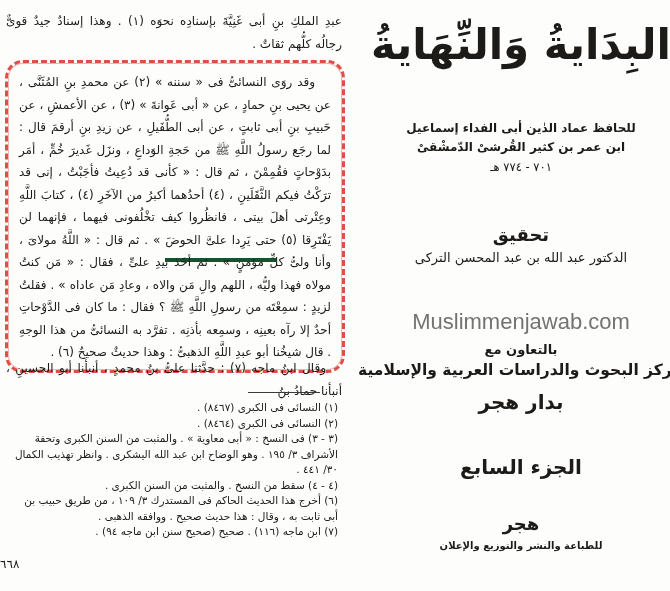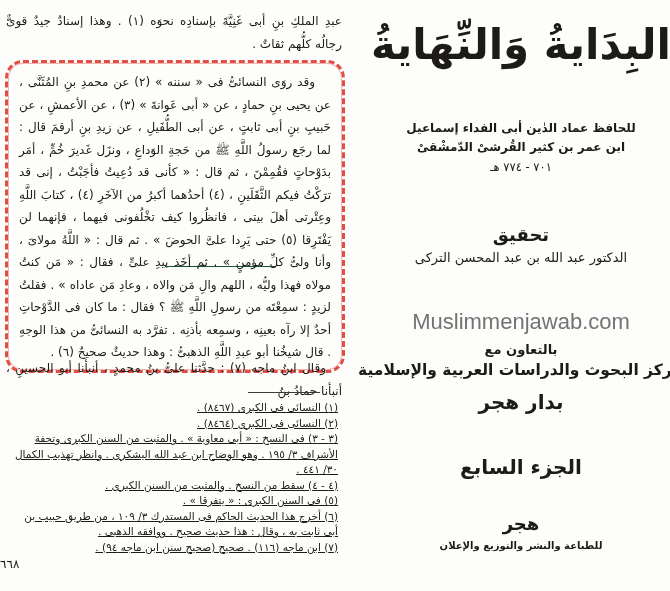--- a/index.html
+++ b/index.html
@@ -22,31 +22,31 @@
   .hadith-box{
     position:absolute;top:60px;right:3px;width:312px;
     border:3px dashed #df4f46;
     border-radius:18px;
     box-shadow:inset 0 0 0 1px #f3b3ae;
     padding:8px 11px 6px 11px;
     background:#fdfdfb;
   }
   .box-text{text-indent:16px;}
   .blue-underline{
-    border-bottom:1px solid #14532d;
-    padding-bottom:19px;
+    border-bottom:4px solid #14532d;
+    padding-bottom:11px;
   }
   .after-box{position:absolute;top:357px;right:6px;width:336px;text-indent:16px;}
   .footnote-sep{
     position:absolute;top:392px;right:28px;width:72px;height:1px;
     background:#3a3a3a;
   }
   .footnotes{
     position:absolute;top:400px;right:10px;width:326px;
-    font-size:10.5px;line-height:15.5px;text-align:right;text-decoration:underline;
+    font-size:10.5px;line-height:15.5px;text-align:right;
   }
   .footnotes p{margin:0;}
   .page-number{
     position:absolute;top:557px;left:0;width:348px;
     text-align:left;font-size:12px;letter-spacing:1px;
   }
   
   .right-col{position:absolute;top:0;left:348px;width:322px;height:591px;direction:rtl;}
   .rc{position:absolute;left:12px;width:322px;text-align:center;margin:0;}
   .book-title{
@@ -85,21 +85,20 @@
 
     <p class="body-text after-box">وقال ابنُ ماجه (٧) : حدَّثنا علىُّ بنُ محمدٍ ، أنبأنا أبو الحسينِ ، أنبأنا حمادُ بنُ</p>
 
     <div class="footnote-sep"></div>
 
     <div class="footnotes">
       <p>(١) النسائى فى الكبرى (٨٤٦٧) .</p>
       <p>(٢) النسائى فى الكبرى (٨٤٦٤) .</p>
       <p>(٣ - ٣) فى النسخ : « أبى معاوية » . والمثبت من السنن الكبرى وتحفة الأشراف ٣/ ١٩٥ . وهو الوضاح ابن عبد الله اليشكرى . وانظر تهذيب الكمال ٣٠/ ٤٤١ .</p>
       <p>(٤ - ٤) سقط من النسخ . والمثبت من السنن الكبرى .</p>
-      <p>(٥) فى السنن الكبرى : « يتفرقا » .</p>
       <p>(٦) أخرج هذا الحديث الحاكم فى المستدرك ٣/ ١٠٩ ، من طريق حبيب بن أبى ثابت به ، وقال : هذا حديث صحيح . ووافقه الذهبى .</p>
       <p>(٧) ابن ماجه (١١٦) . صحيح (صحيح سنن ابن ماجه ٩٤) .</p>
     </div>
 
     <div class="page-number">٦٦٨</div>
   </div>
 
   <div class="right-col">
 
     <div class="rc book-title">البِدَايةُ وَالنِّهَايةُ</div>

